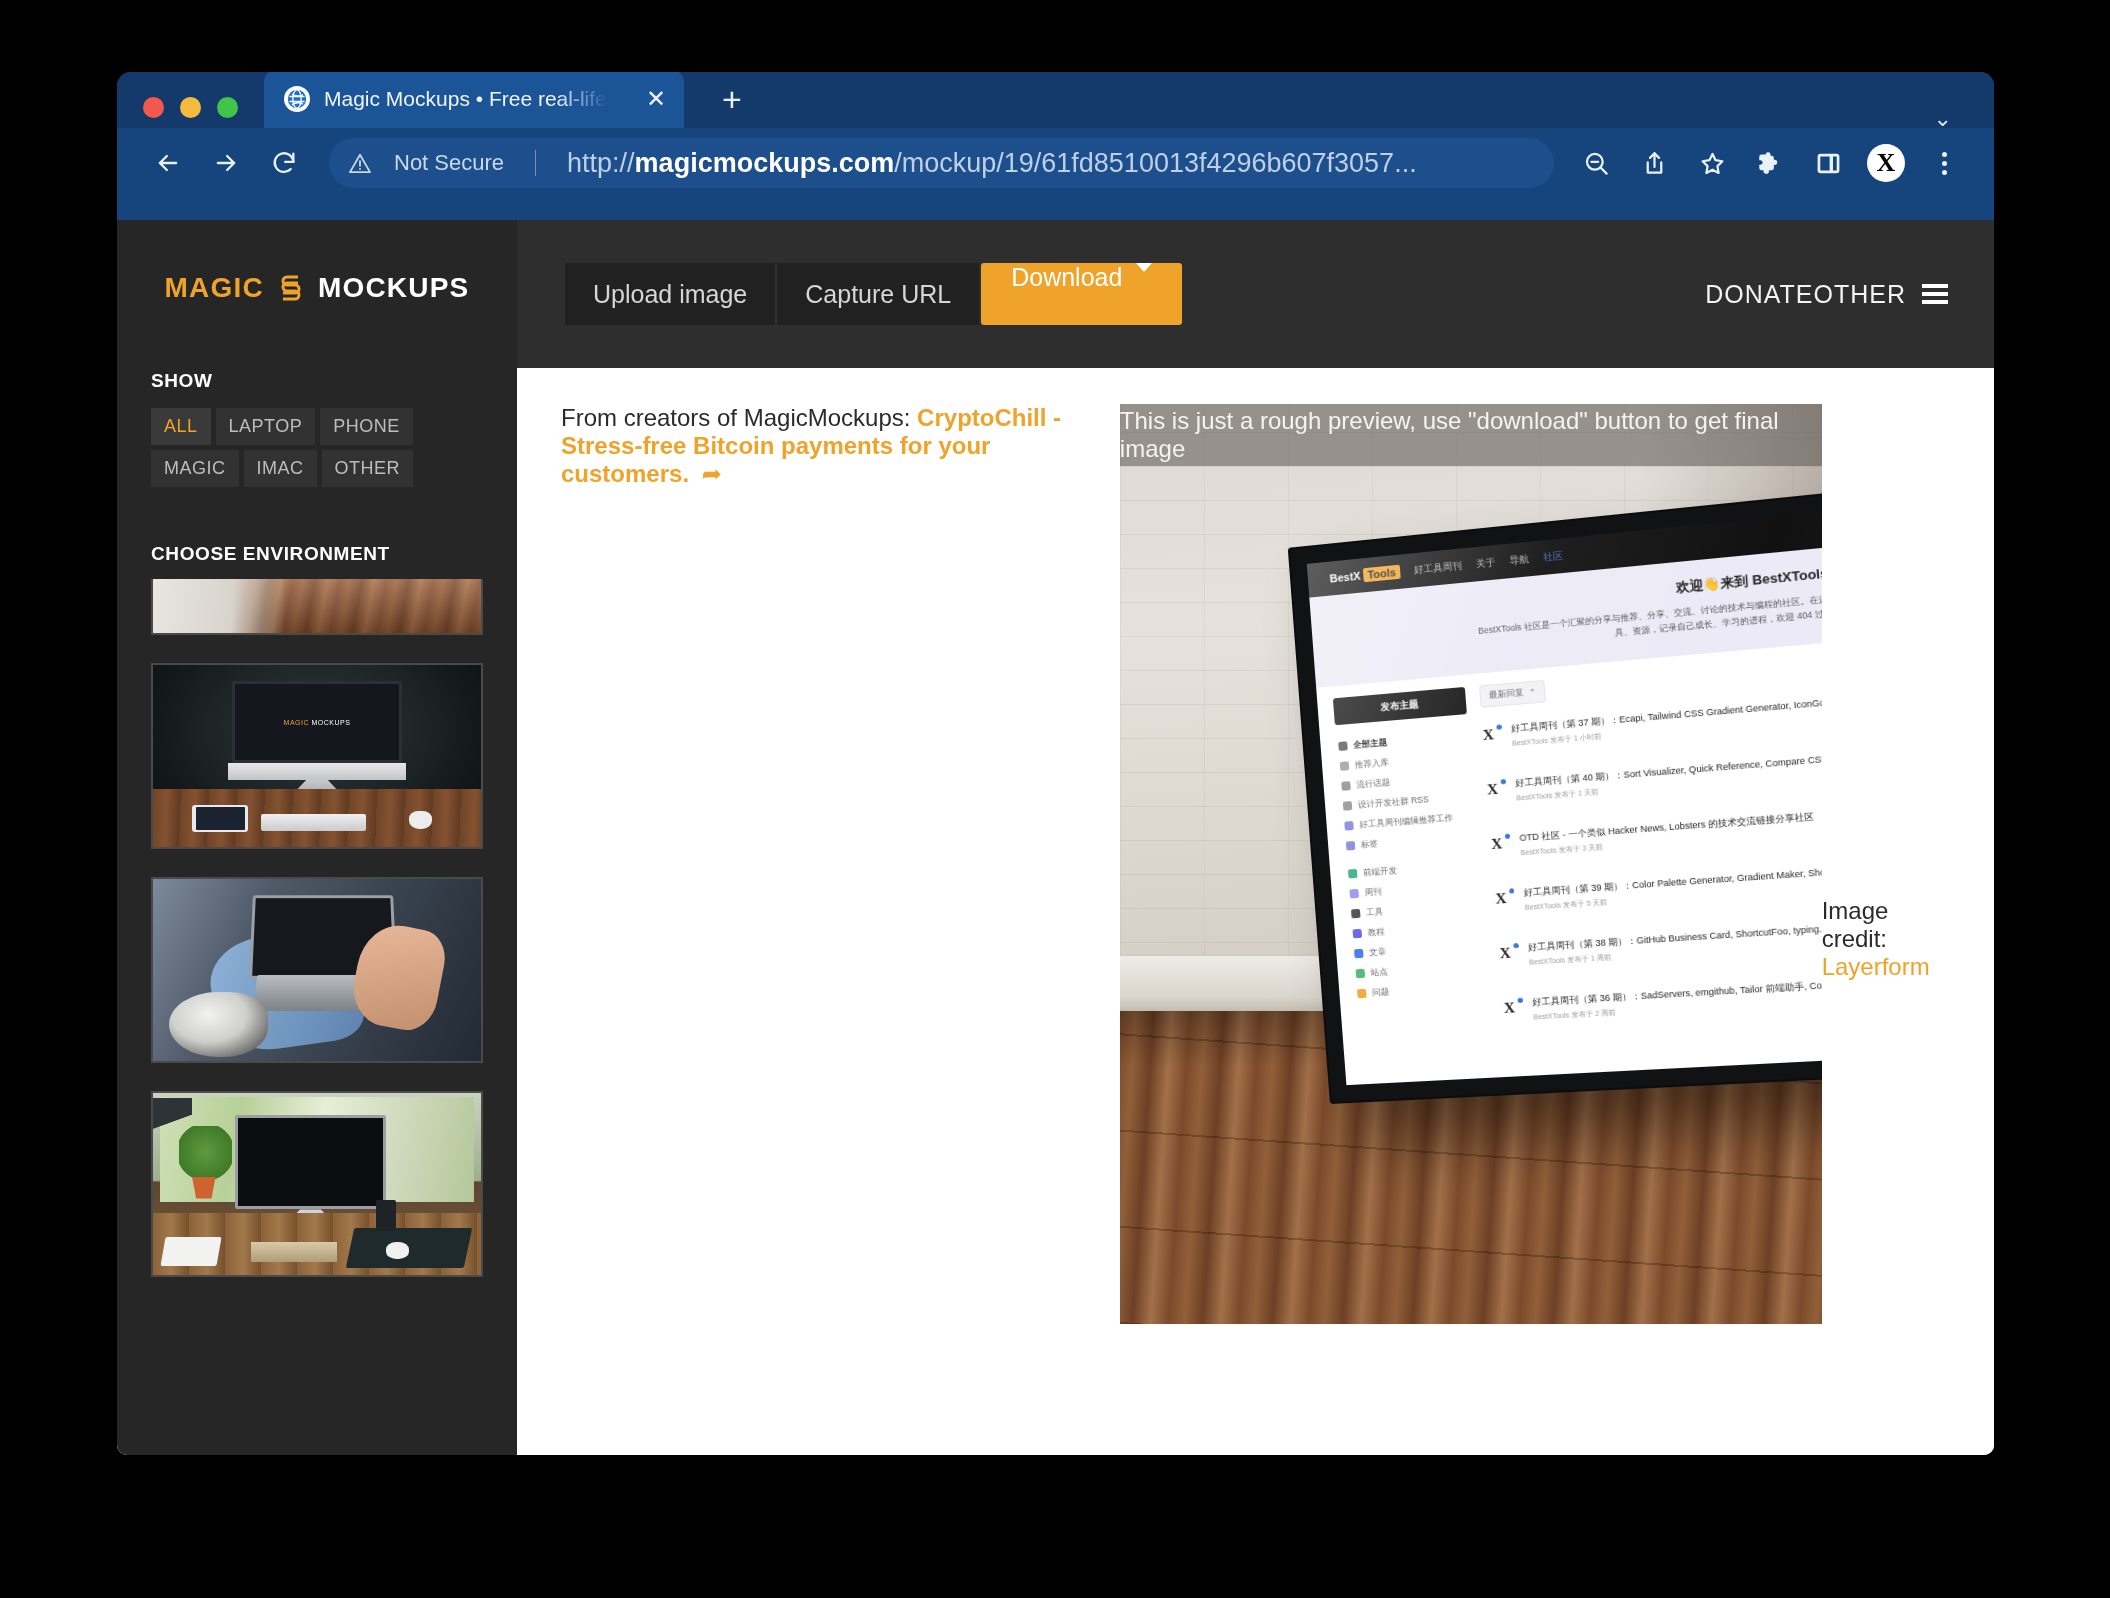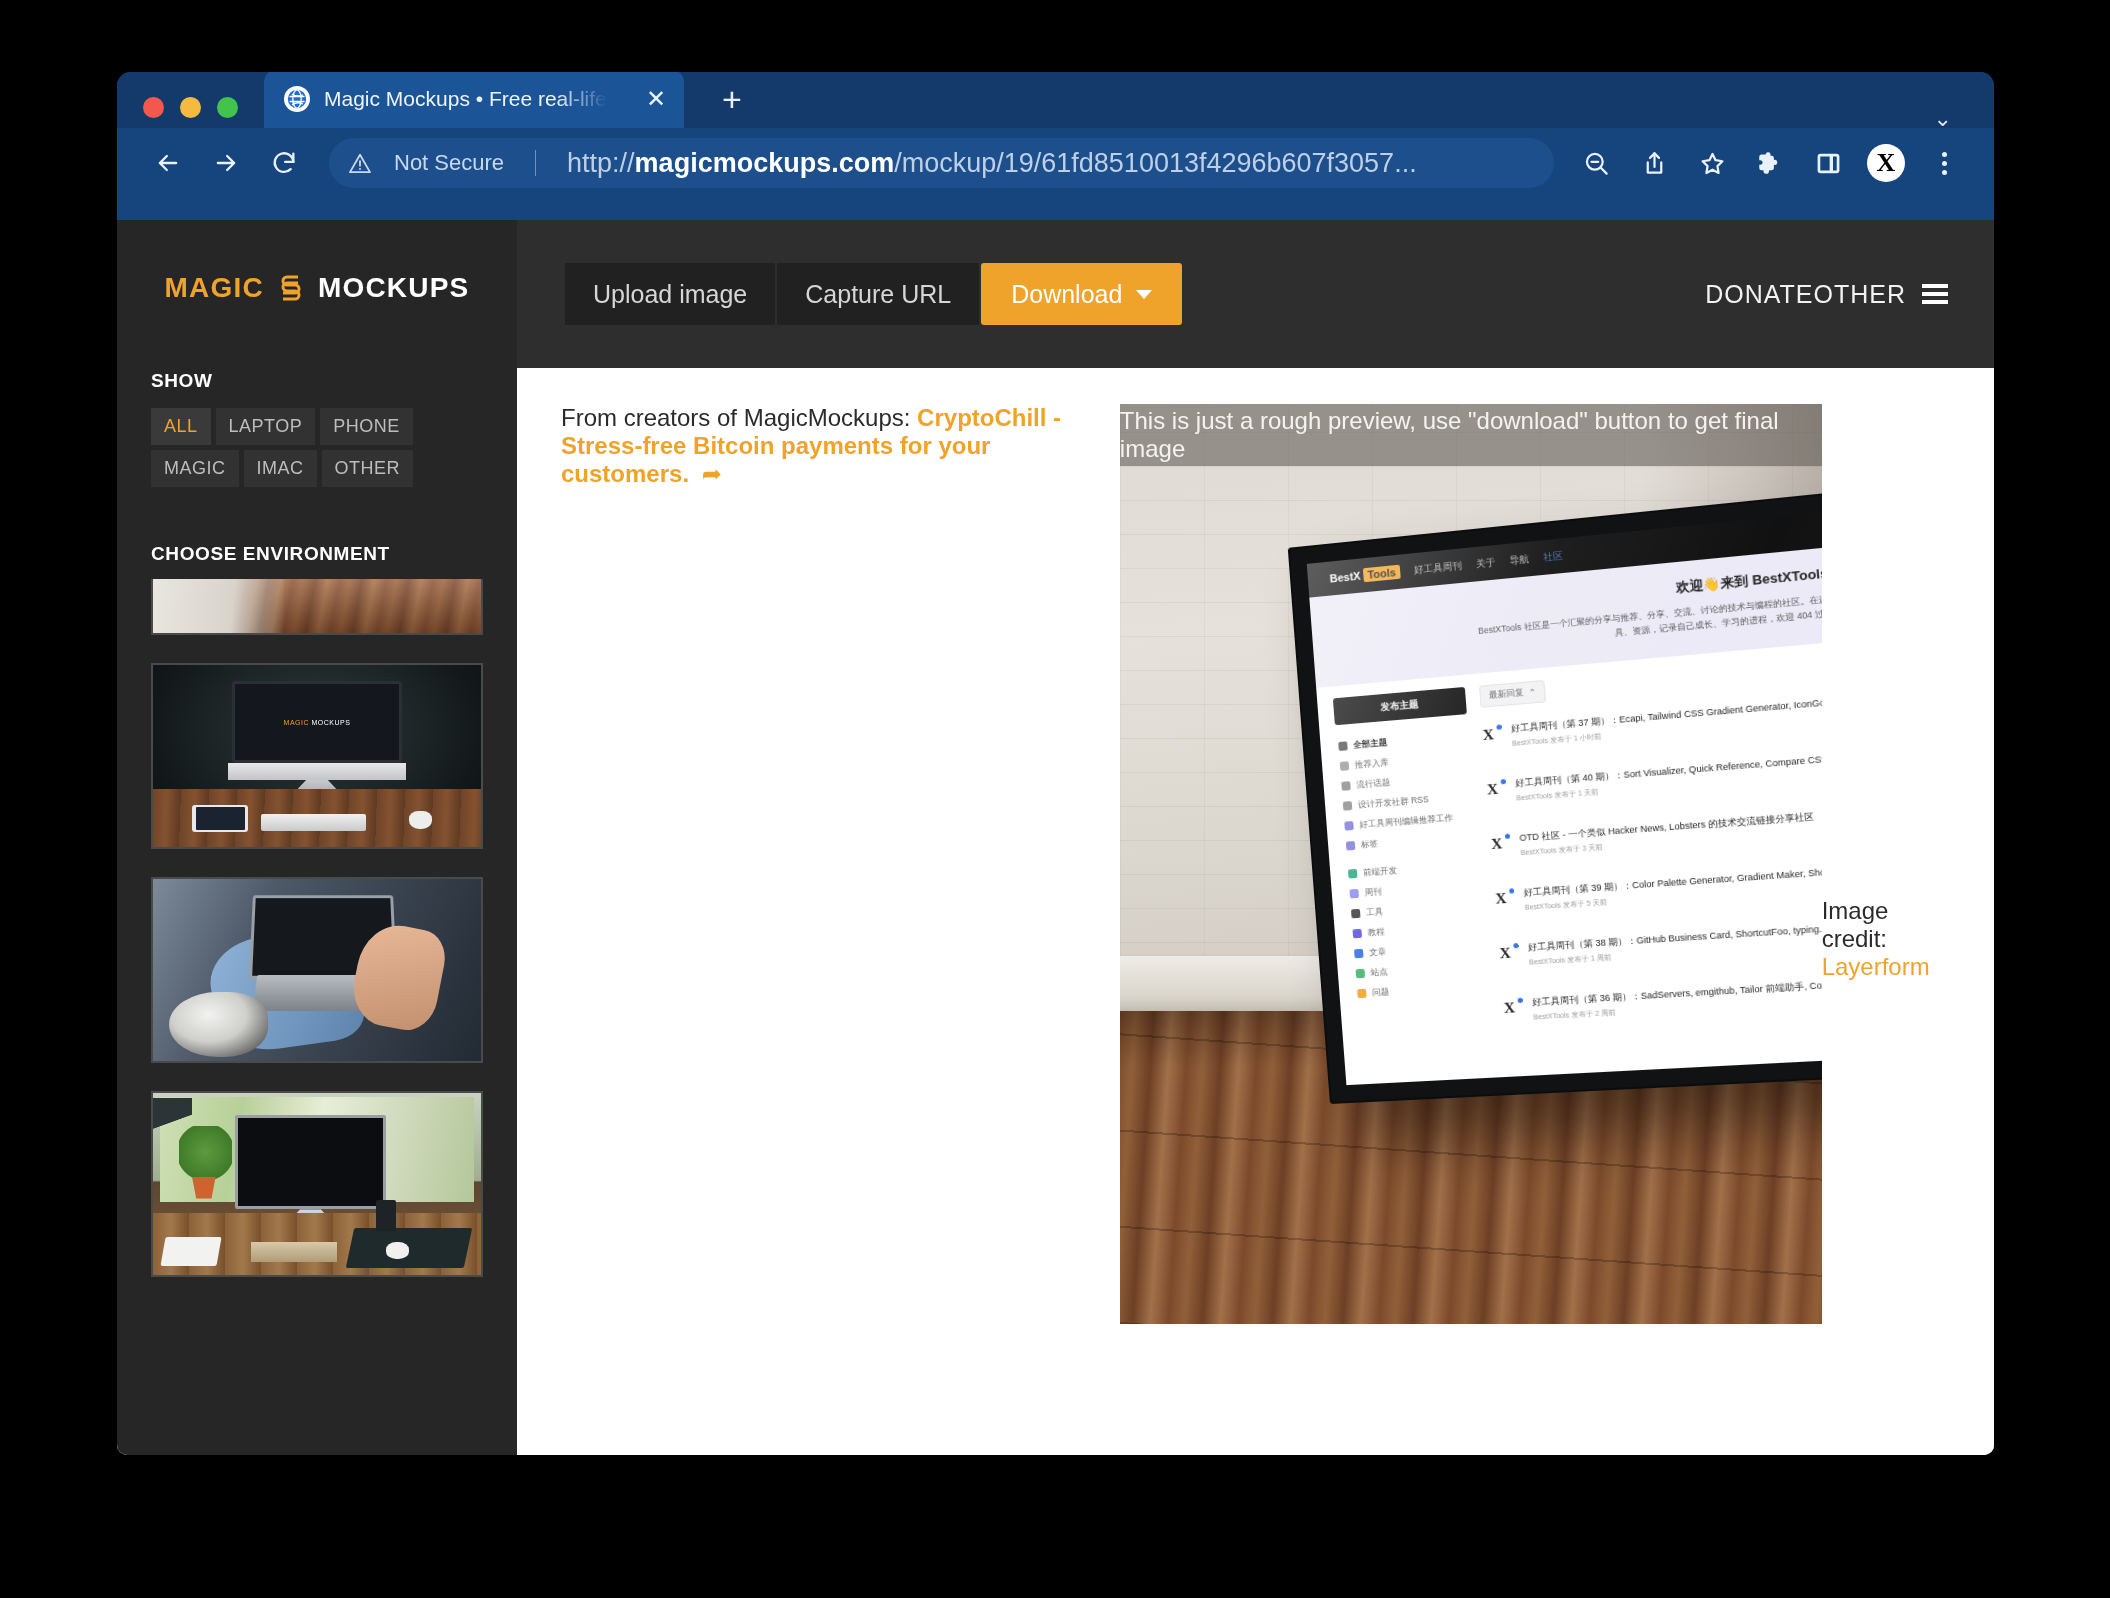--- a/index.html
+++ b/index.html
@@ -308,21 +308,21 @@
     font-family: inherit;
   }
   .btn + .btn { margin-left: 2px; }
   .btn-download {
     margin-left: 58px;
     background: #f0a32a;
     color: #fff;
     font-size: 25px;
     border-radius: 3px;
     padding: 0 30px;
-    display: flex; align-items: center; gap: 14px;
+    display: flex; align-items: flex-start; gap: 14px;
   }
   .caret { width: 0; height: 0; border-left: 8px solid transparent; border-right: 8px solid transparent; border-top: 9px solid #fff; }
   .topbar-right { margin-left: auto; display: flex; align-items: center; }
   .toplink { color: #f2f2f2; font-size: 25px; letter-spacing: 1px; cursor: pointer; }
   .menu-wrap { display: flex; align-items: center; gap: 16px; cursor: pointer; }
   .hamburger { display: flex; flex-direction: column; gap: 4px; }
   .hamburger i { display: block; width: 26px; height: 4px; background: #fff; }
 
   .content { flex: 1; padding: 36px 44px 0 44px; display: flex; flex-direction: row; min-height: 0; }
   .promo { font-size: 24px; color: #2b2b2b; margin-bottom: 22px; }

